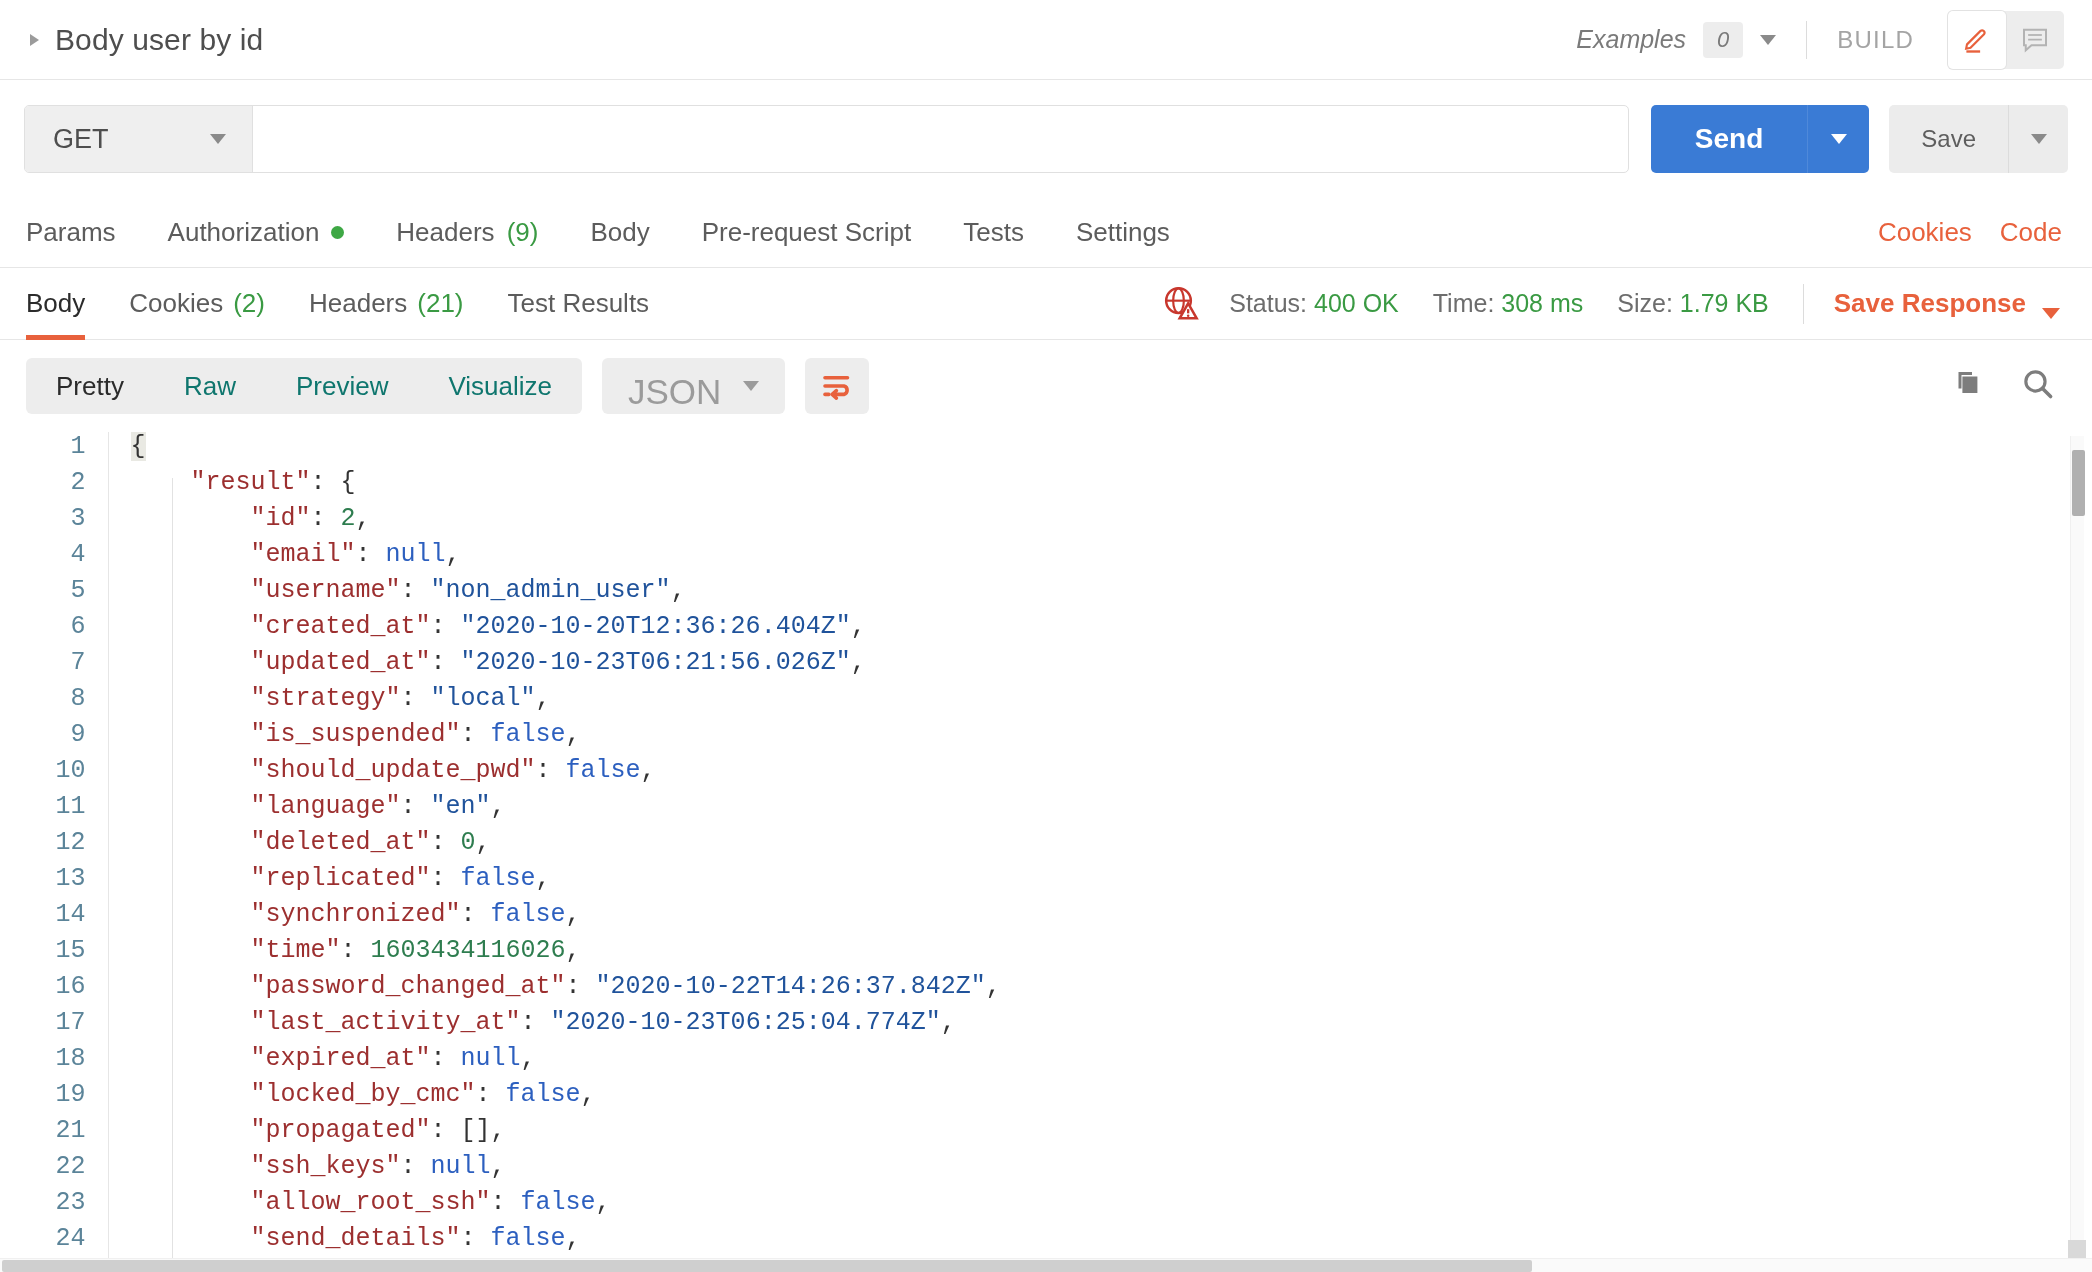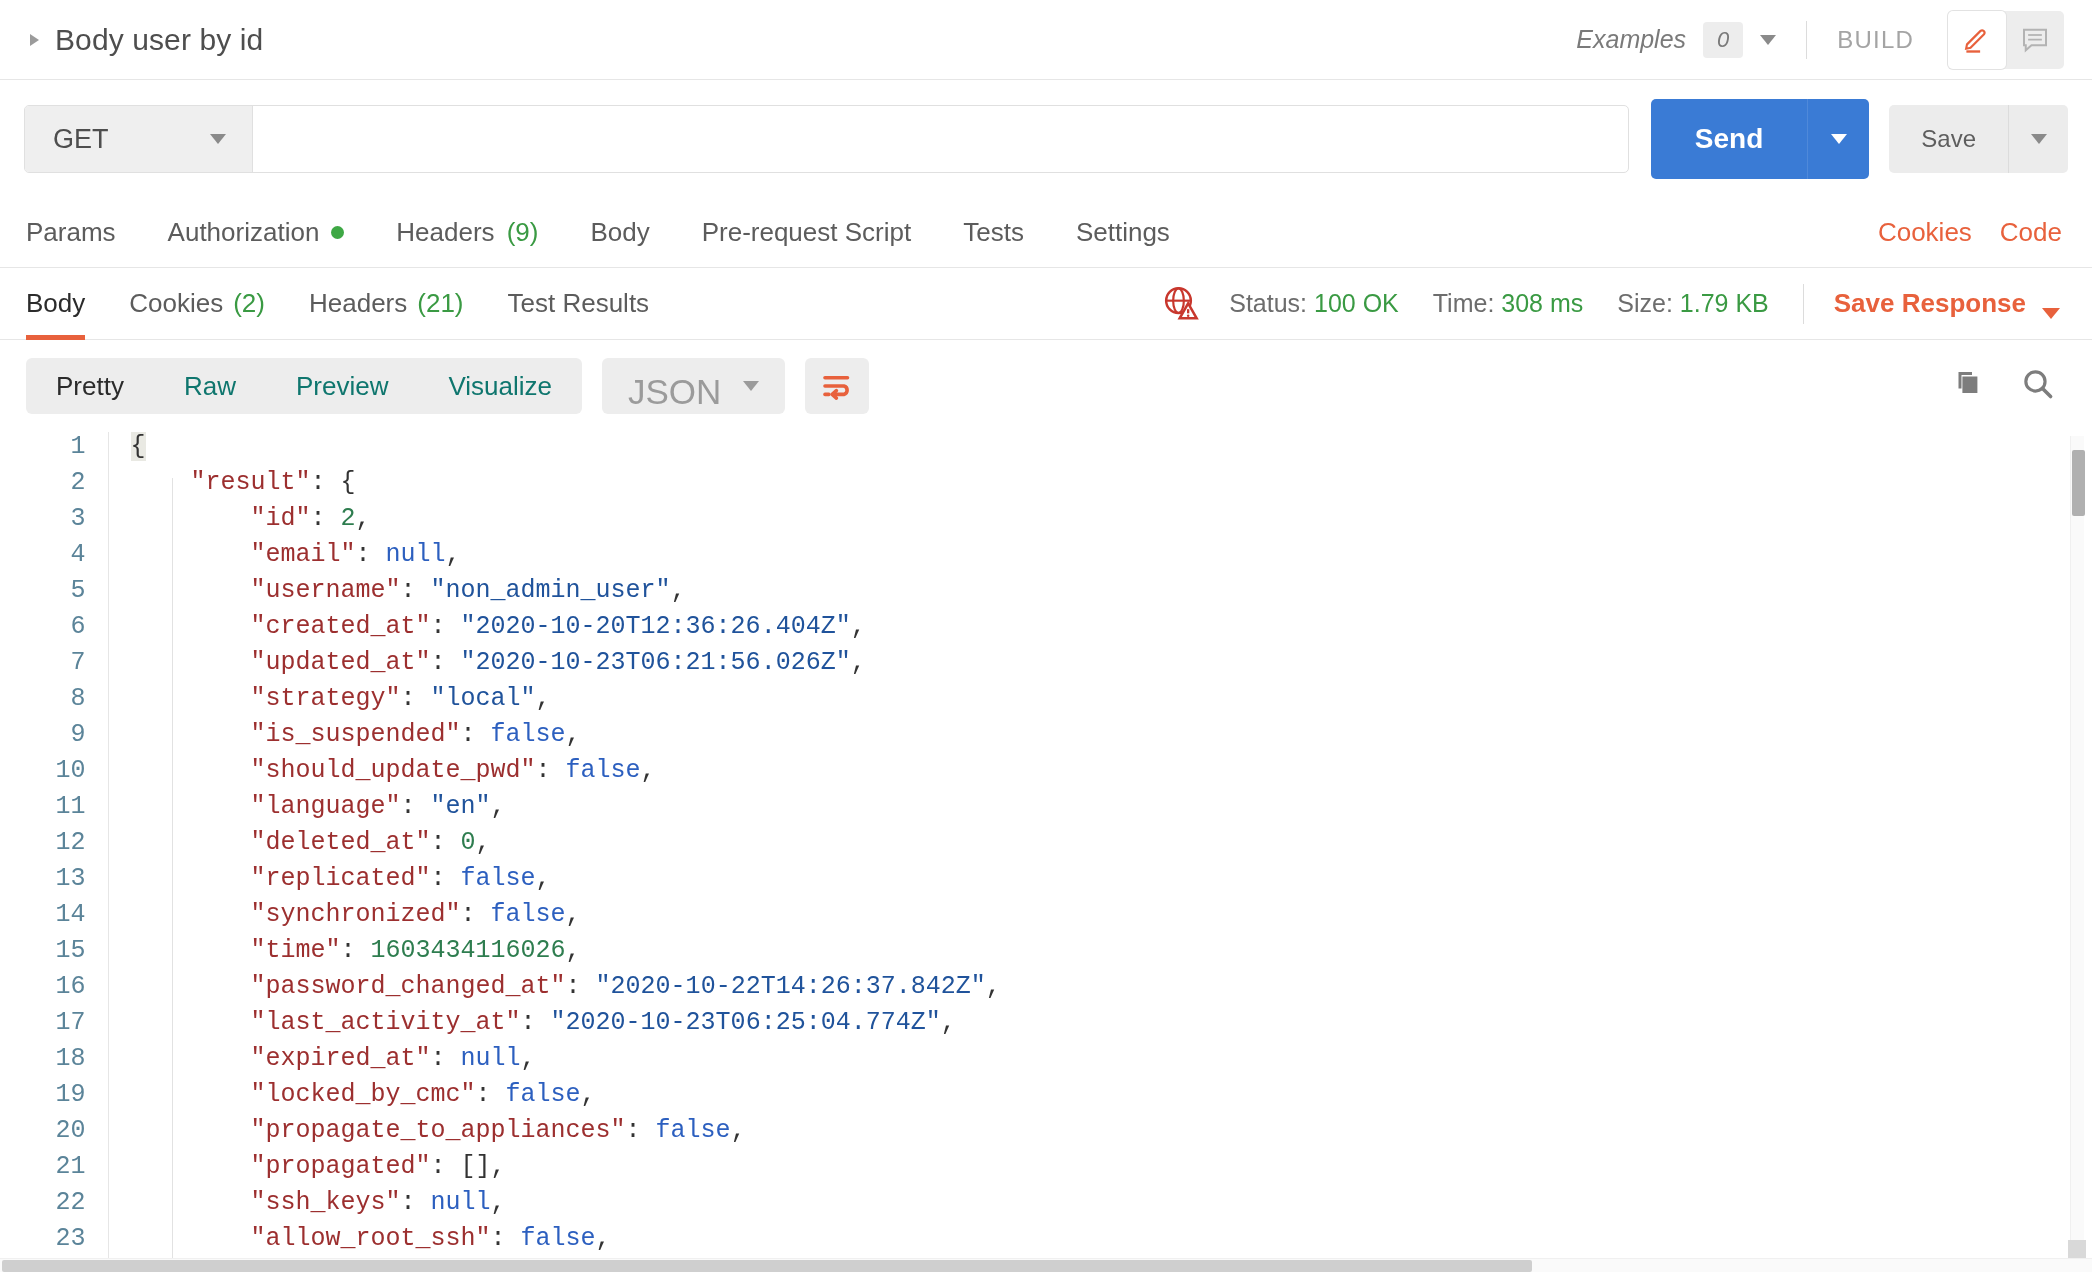--- a/index.html
+++ b/index.html
@@ -59,21 +59,21 @@
     border: 1px solid #e0e0e0; border-radius: 5px; overflow: hidden; background: #fff;
   }
   .method-box {
     width: 228px; background: #efefef; display: flex; align-items: center;
     justify-content: space-between; padding: 0 26px 0 28px;
     border-right: 1px solid #e0e0e0; cursor: pointer;
   }
   .method-text { font-size: 27px; color: #4e4e4e; }
   .url-box { flex: 1; display: flex; align-items: center; padding: 0 24px; background: #fff; }
   .url-text { font-size: 27px; color: #484848; }
-  .send-group { display: flex; margin-left: 22px; height: 80px; border-radius: 5px; overflow: hidden; }
+  .send-group { display: flex; margin-left: 22px; height: 68px; border-radius: 5px; overflow: hidden; }
   .send-main {
     background: #3a7bd5; color: #fff; font-size: 28px; font-weight: bold;
     display: flex; align-items: center; justify-content: center;
     padding: 0 44px; cursor: pointer;
   }
   .send-caret-btn {
     background: #3a7bd5; width: 62px; display: flex; align-items: center; justify-content: center;
     border-left: 1px solid #4f89da; cursor: pointer;
   }
   .caret-down-white { width:0;height:0;border-top: 10px solid #ffffff; border-left: 8px solid transparent; border-right: 8px solid transparent; }
@@ -297,21 +297,21 @@
           <circle cx="10.5" cy="10" r="7.4" fill="none" stroke="#c8372d" stroke-width="1.5"></circle>
           <ellipse cx="10.5" cy="10" rx="3.2" ry="7.4" fill="none" stroke="#c8372d" stroke-width="1.3"></ellipse>
           <line x1="3.2" y1="10" x2="17.8" y2="10" stroke="#c8372d" stroke-width="1.3"></line>
           <path d="M16.3 11.6 21.4 20.6h-10.2z" fill="#ffffff" stroke="#c8372d" stroke-width="1.5"></path>
           <line x1="16.3" y1="15.1" x2="16.3" y2="17.6" stroke="#c8372d" stroke-width="1.4"></line>
           <circle cx="16.3" cy="19.1" r="0.75" fill="#c8372d"></circle>
         </svg>
       </span>
       <span class="stat-item">
         <span>Status:</span>
-        <span class="v">100 OK</span>
+        <span class="v">400 OK</span>
       </span>
       <span class="stat-item">
         <span>Time:</span>
         <span class="v">308 ms</span>
       </span>
       <span class="stat-item">
         <span>Size:</span>
         <span class="v">1.79 KB</span>
       </span>
       <span class="status-divider"></span>
@@ -431,24 +431,20 @@
             </tr>
             <tr class="code-line">
               <td class="gutter">18</td>
               <td class="codecell"><span class="p">        </span><span class="k">"expired_at"</span><span class="p">: </span><span class="lit">null</span><span class="p">,</span></td>
             </tr>
             <tr class="code-line">
               <td class="gutter">19</td>
               <td class="codecell"><span class="p">        </span><span class="k">"locked_by_cmc"</span><span class="p">: </span><span class="lit">false</span><span class="p">,</span></td>
             </tr>
             <tr class="code-line">
-              <td class="gutter">20</td>
-              <td class="codecell"><span class="p">        </span><span class="k">"propagate_to_appliances"</span><span class="p">: </span><span class="lit">false</span><span class="p">,</span></td>
-            </tr>
-            <tr class="code-line">
               <td class="gutter">21</td>
               <td class="codecell"><span class="p">        </span><span class="k">"propagated"</span><span class="p">: [],</span></td>
             </tr>
             <tr class="code-line">
               <td class="gutter">22</td>
               <td class="codecell"><span class="p">        </span><span class="k">"ssh_keys"</span><span class="p">: </span><span class="lit">null</span><span class="p">,</span></td>
             </tr>
             <tr class="code-line">
               <td class="gutter">23</td>
               <td class="codecell"><span class="p">        </span><span class="k">"allow_root_ssh"</span><span class="p">: </span><span class="lit">false</span><span class="p">,</span></td>

